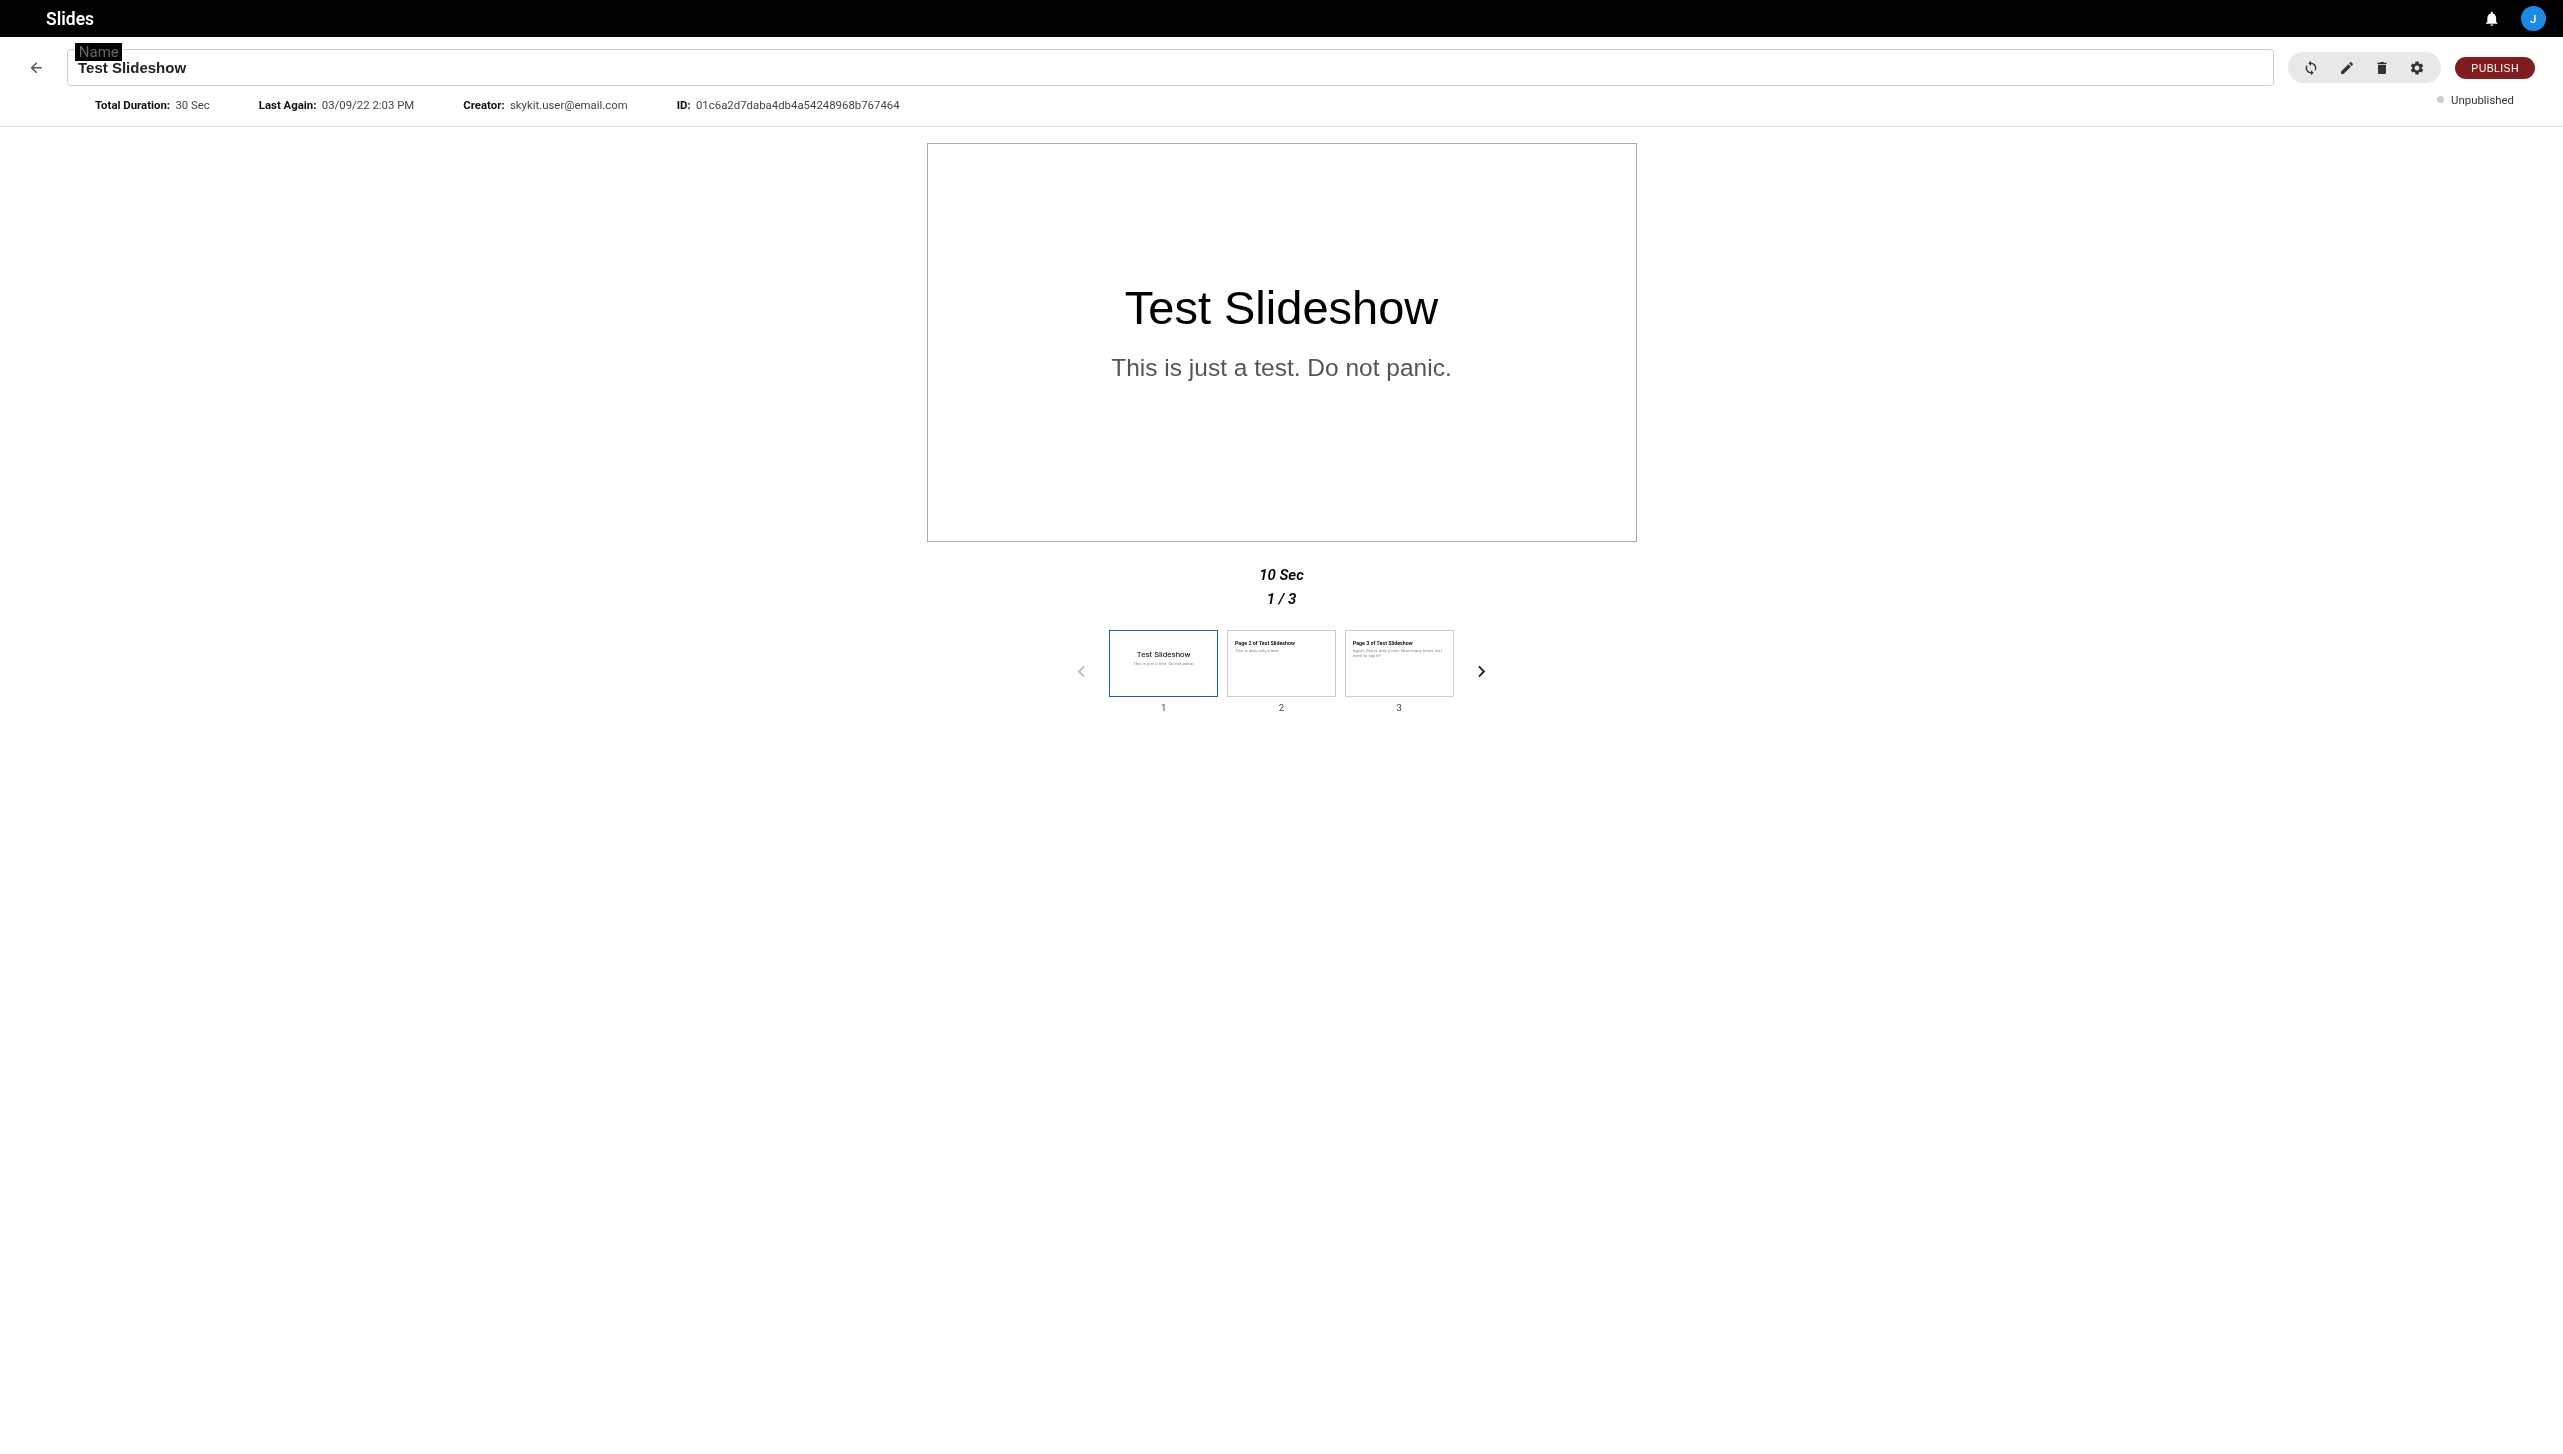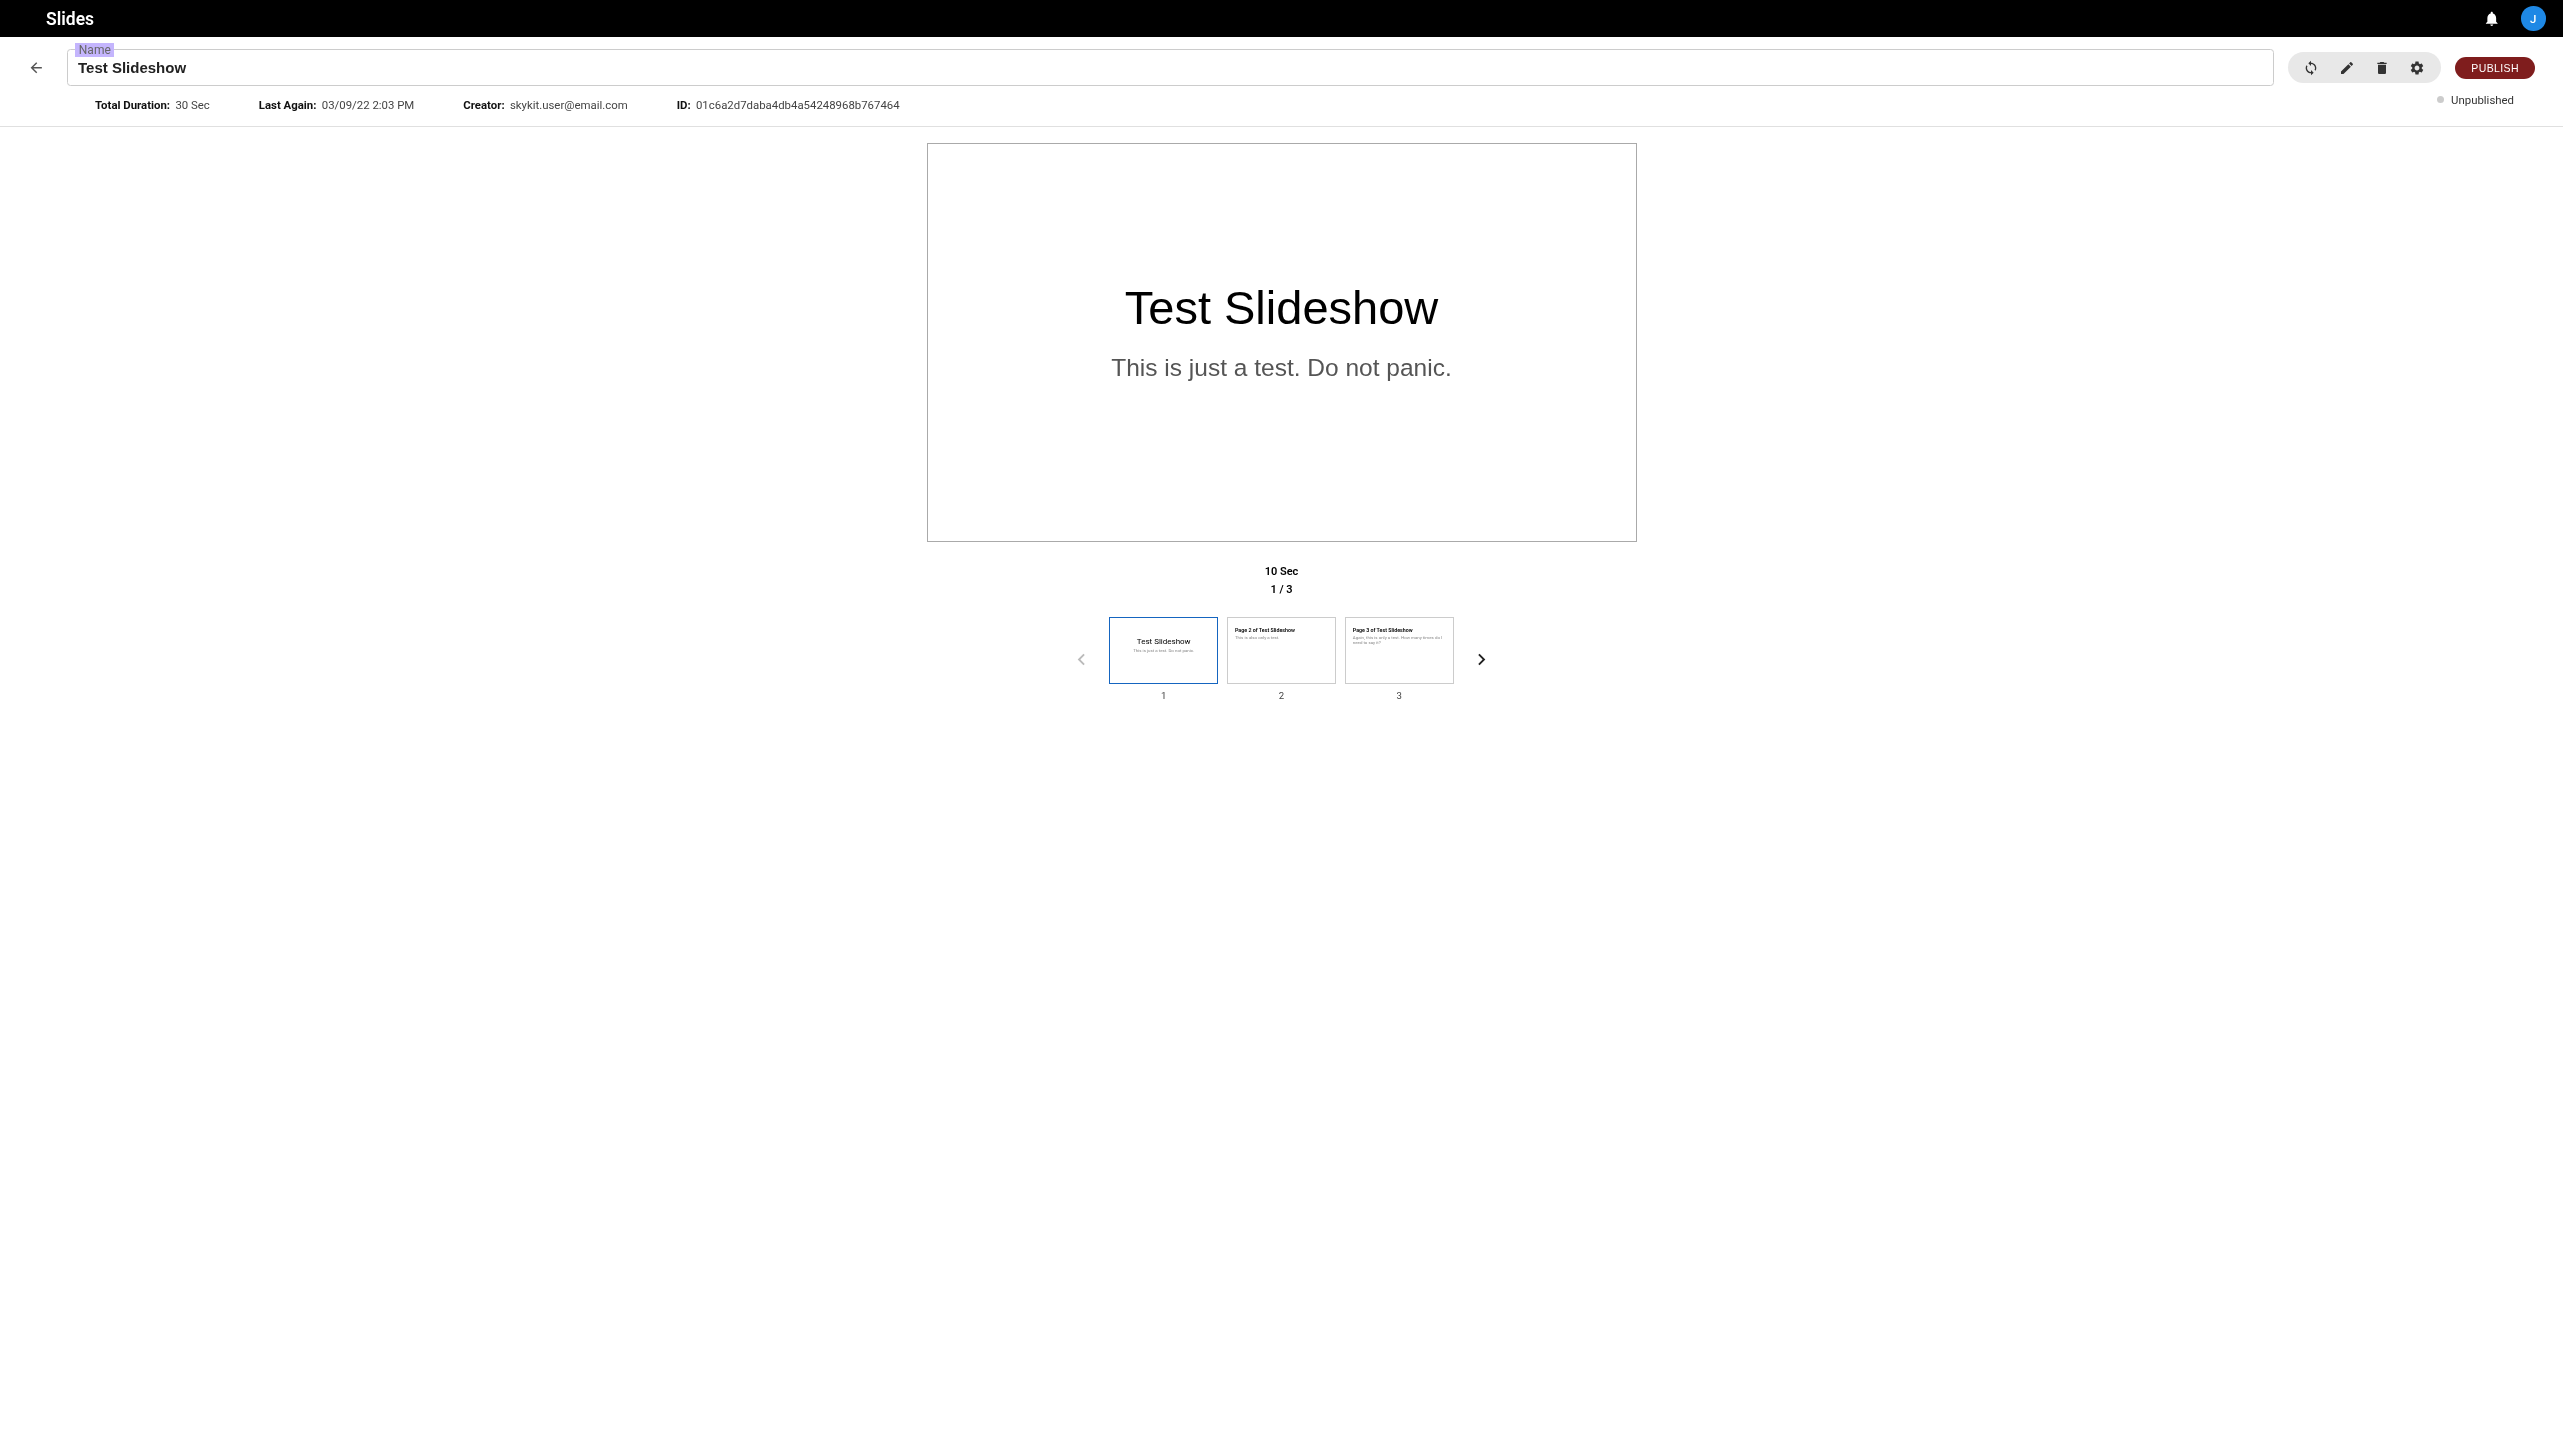--- a/index.html
+++ b/index.html
@@ -52,23 +52,23 @@
       color: #555;
     }
     .name-field {
       flex: 1;
       position: relative;
     }
     .name-field label {
       position: absolute;
       top: -6.1px;
       left: 8.8px;
-      background: #c4b5fd;
+      background: #000000;
       padding: 0 3.5px;
-      font-size: 12px;
+      font-size: 15px;
       color: #666;
     }
     .name-input {
       width: 100%;
       border: 0.9px solid #ccc;
       border-radius: 3.5px;
       padding: 8.8px 10.5px;
       font-size: 15px;
       font-weight: 600;
       color: #222;
@@ -159,23 +159,24 @@
     }
     .slide-subtitle {
       font-size: 24.5px;
       color: #555;
       font-family: Arial, sans-serif;
     }
 
     .slide-meta {
       margin-top: 21px;
       text-align: center;
-      font-size: 11px;
+      font-size: 15px;
       font-weight: 600;
       line-height: 1.6;
+      font-style: italic;
     }
 
     .thumb-strip {
       display: flex;
       align-items: center;
       gap: 8.8px;
       margin-top: 19px;
     }
     .nav-arrow {
       background: none;

